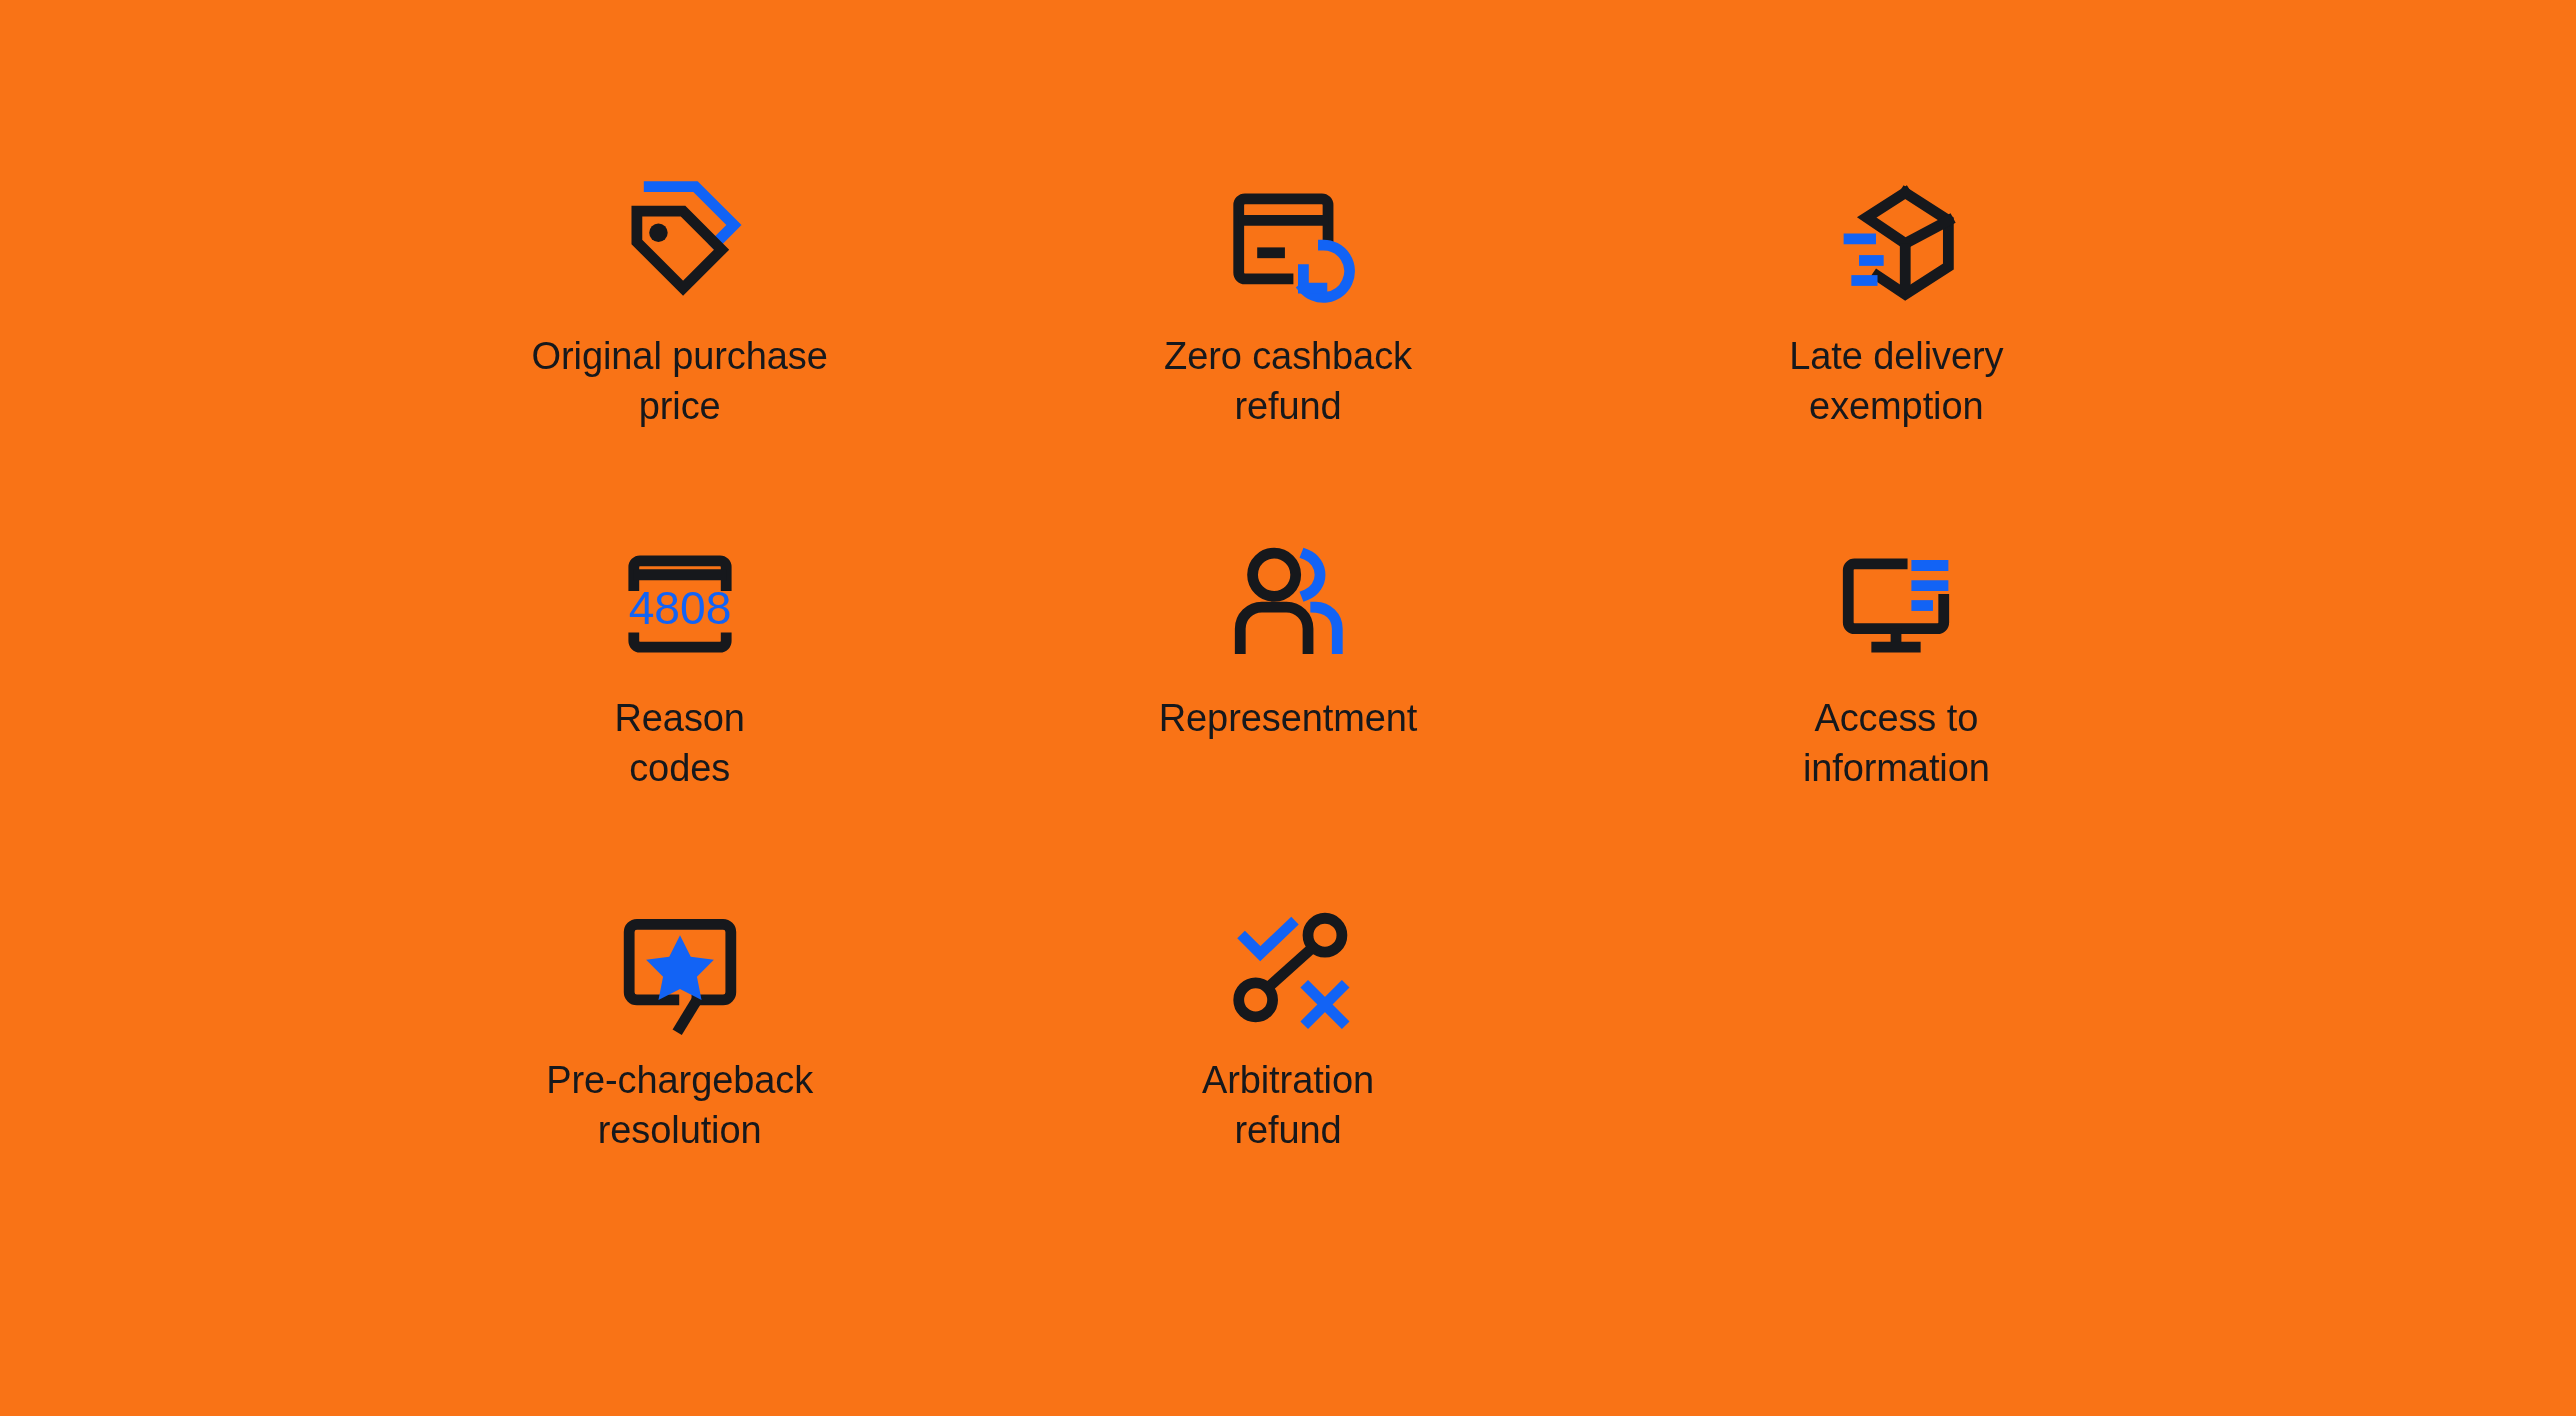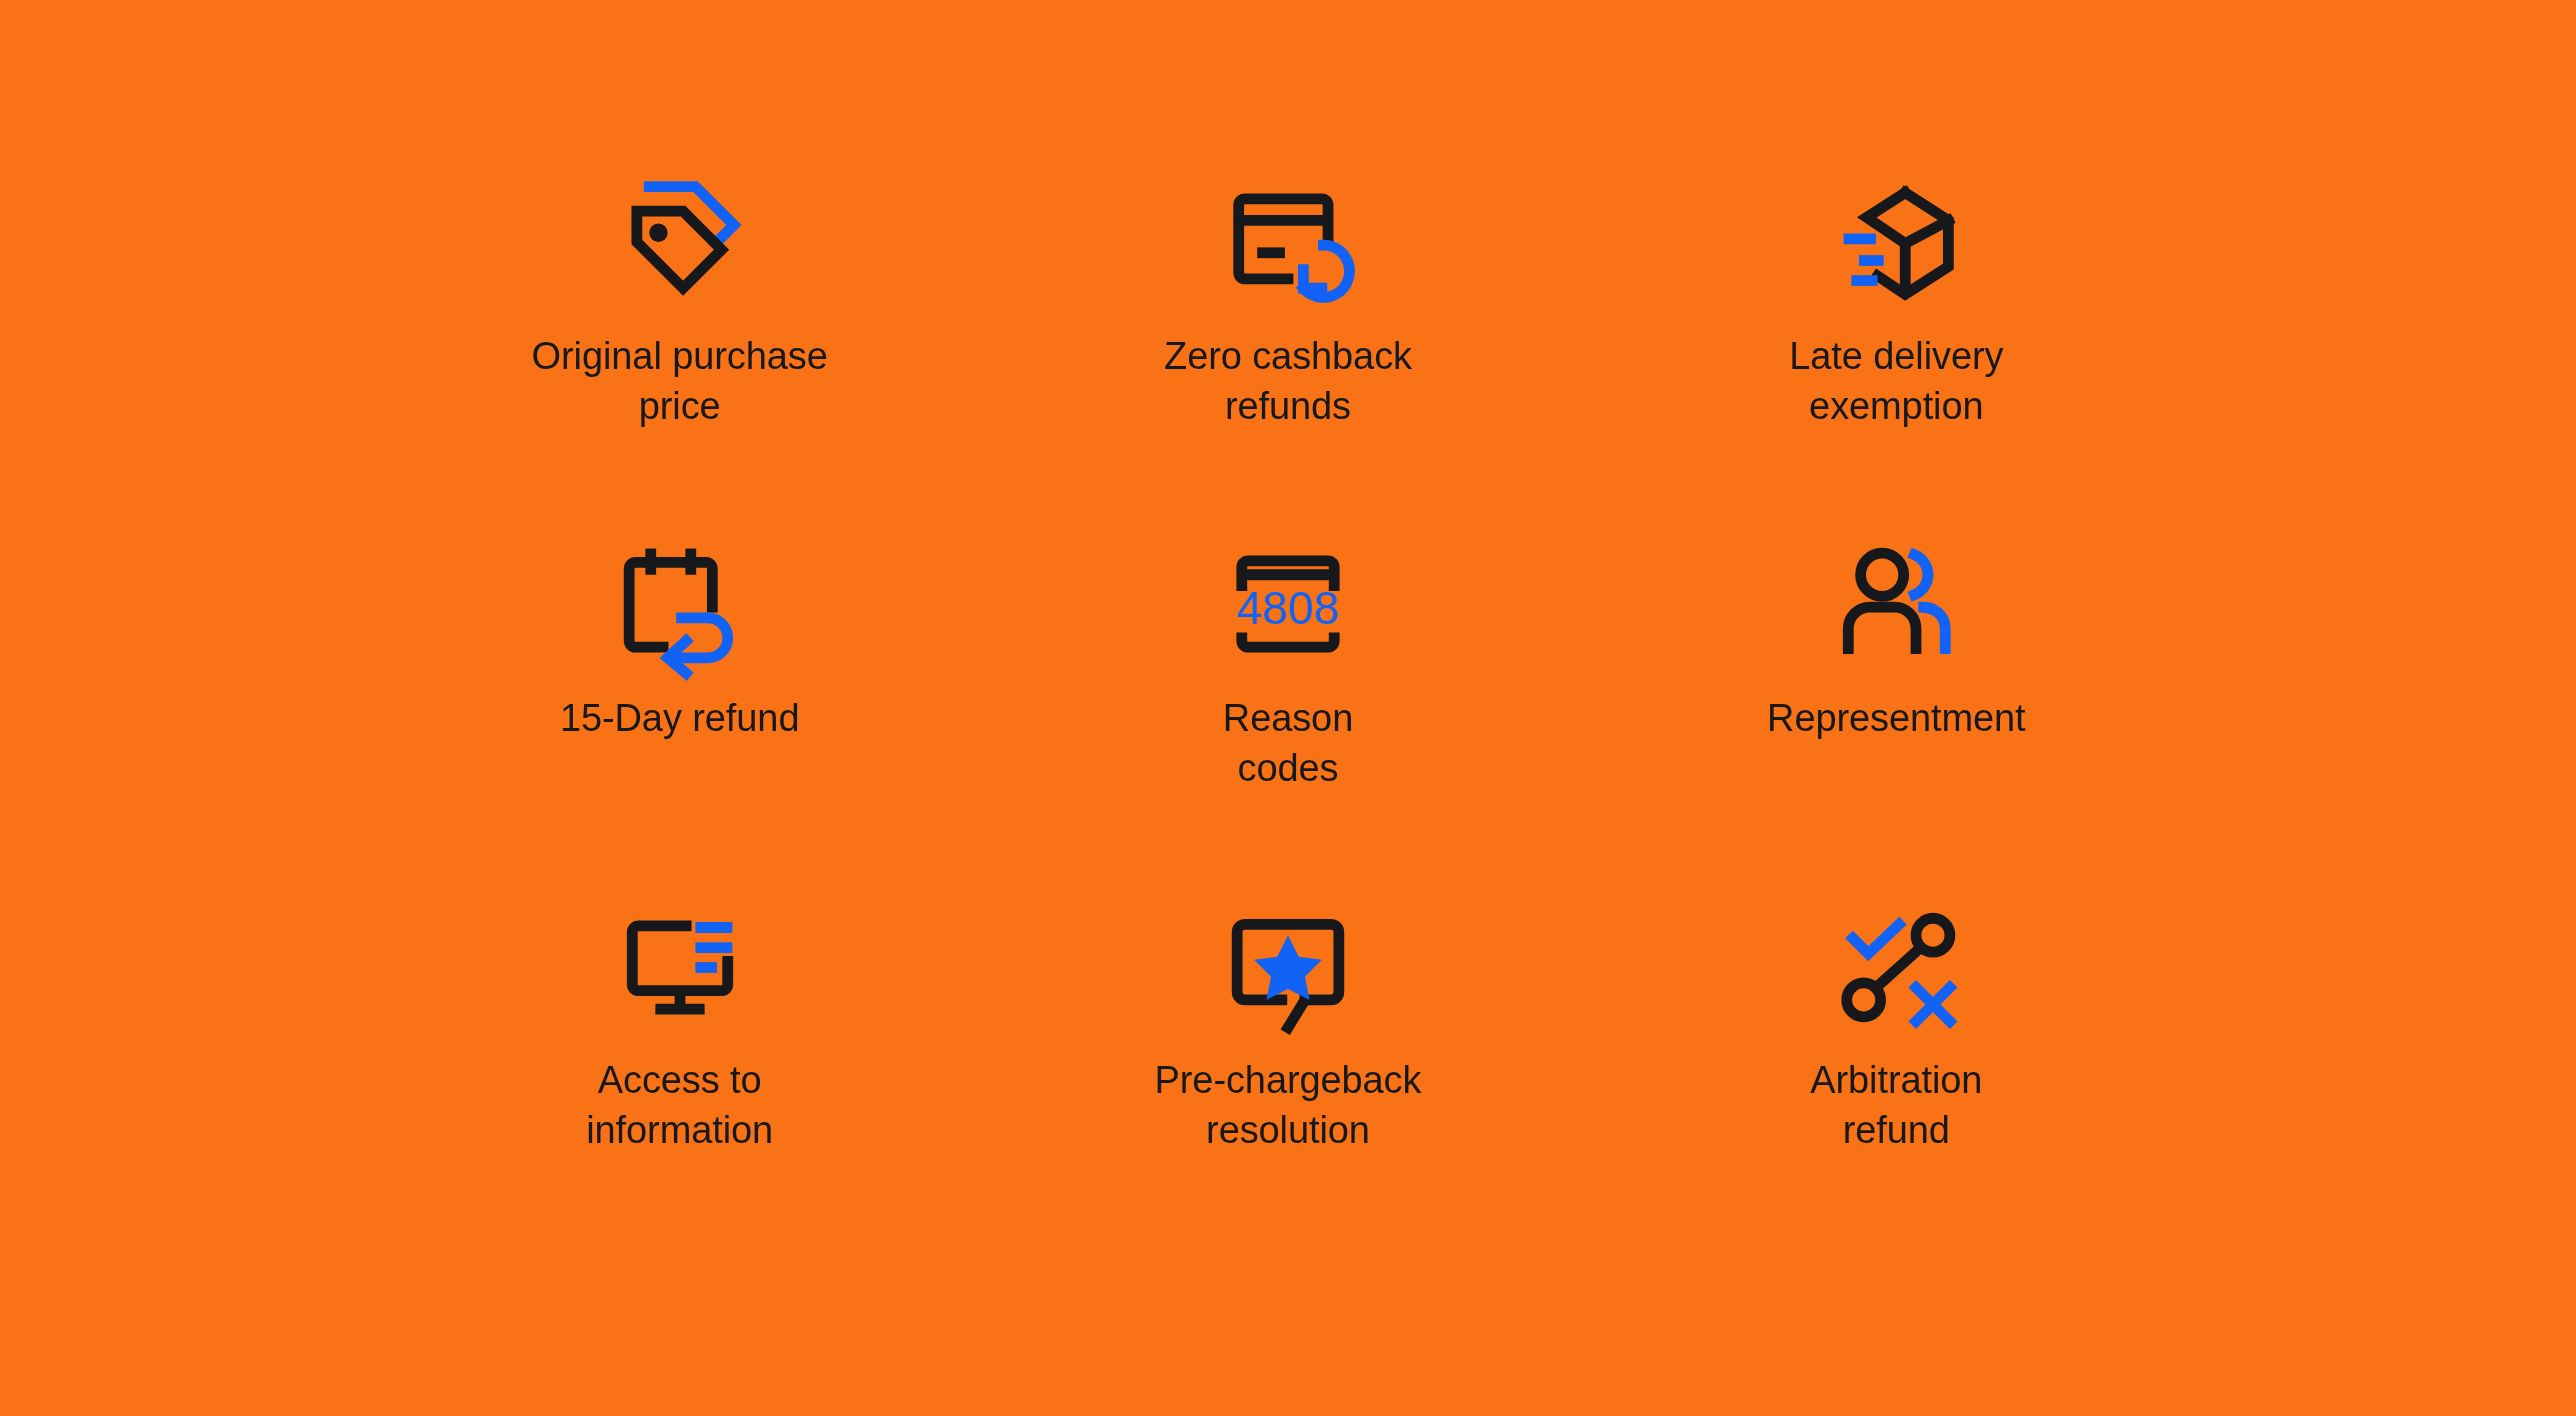--- a/index.html
+++ b/index.html
@@ -91,50 +91,38 @@
       <div class="icon-wrap">
         <svg viewBox="0 0 100 100" fill="none" xmlns="http://www.w3.org/2000/svg">
           <path d="M76 47 V26 a4 4 0 0 0 -4 -4 H22 a4 4 0 0 0 -4 4 V70 a4 4 0 0 0 4 4 H50" stroke="#16181c" stroke-width="7" stroke-linecap="square" stroke-linejoin="miter"></path>
           <path d="M18 36 H76" stroke="#16181c" stroke-width="7"></path>
           <path d="M30 57 H48" stroke="#16181c" stroke-width="7"></path>
           <path d="M73 52 a17 17 0 1 1 -13 28" stroke="#1263f5" stroke-width="7" stroke-linecap="square"></path>
           <path d="M60 68 V80 H72" stroke="#1263f5" stroke-width="7" stroke-linecap="square" stroke-linejoin="miter"></path>
         </svg>
       </div>
       <div class="feature-label">Zero cashback
-refunds</div>
+refund</div>
     </div>
 
     <div class="feature-cell">
       <div class="icon-wrap">
         <svg viewBox="0 0 100 100" fill="none" xmlns="http://www.w3.org/2000/svg">
           <path d="M56 18 L84 36 V66 L56 84 L38 72" stroke="#16181c" stroke-width="7" stroke-linecap="square" stroke-linejoin="miter"></path>
           <path d="M56 18 L31 34 L56 51 L84 36" stroke="#16181c" stroke-width="7" stroke-linecap="square" stroke-linejoin="miter"></path>
           <path d="M56 51 V84" stroke="#16181c" stroke-width="7"></path>
           <path d="M16 48 H37" stroke="#1263f5" stroke-width="7"></path>
           <path d="M26 62 H42" stroke="#1263f5" stroke-width="7"></path>
           <path d="M21 75 H38" stroke="#1263f5" stroke-width="7"></path>
         </svg>
       </div>
       <div class="feature-label">Late delivery
 exemption</div>
     </div>
 
-    <div class="feature-cell">
-      <div class="icon-wrap">
-        <svg viewBox="0 0 100 100" fill="none" xmlns="http://www.w3.org/2000/svg">
-          <path d="M71 52 V27 a4 4 0 0 0 -4 -4 H21 a4 4 0 0 0 -4 4 V74 a4 4 0 0 0 4 4 H39" stroke="#16181c" stroke-width="7" stroke-linecap="square" stroke-linejoin="miter"></path>
-          <path d="M31 14 V31" stroke="#16181c" stroke-width="7"></path>
-          <path d="M57 14 V31" stroke="#16181c" stroke-width="7"></path>
-          <path d="M51 59 H68 a13 13 0 0 1 0 26 H44" stroke="#1263f5" stroke-width="7" stroke-linecap="square" stroke-linejoin="miter"></path>
-          <path d="M54 74 L42 85 L54 95" stroke="#1263f5" stroke-width="7" stroke-linecap="square" stroke-linejoin="miter"></path>
-        </svg>
-      </div>
-      <div class="feature-label">15-Day refund</div>
-    </div>
 
     <div class="feature-cell">
       <div class="icon-wrap">
         <svg viewBox="0 0 100 100" fill="none" xmlns="http://www.w3.org/2000/svg">
           <path d="M20 38 V26 a4 4 0 0 1 4 -4 H76 a4 4 0 0 1 4 4 V38" stroke="#16181c" stroke-width="7" stroke-linecap="square" stroke-linejoin="miter"></path>
           <path d="M20 31 H80" stroke="#16181c" stroke-width="7"></path>
           <path d="M20 72 V74 a4 4 0 0 0 4 4 H76 a4 4 0 0 0 4 -4 V72" stroke="#16181c" stroke-width="7" stroke-linecap="square" stroke-linejoin="miter"></path>
           <text x="50" y="63" text-anchor="middle" font-family="Liberation Sans, sans-serif" font-size="30" fill="#1263f5">4808</text>
         </svg>
       </div>

